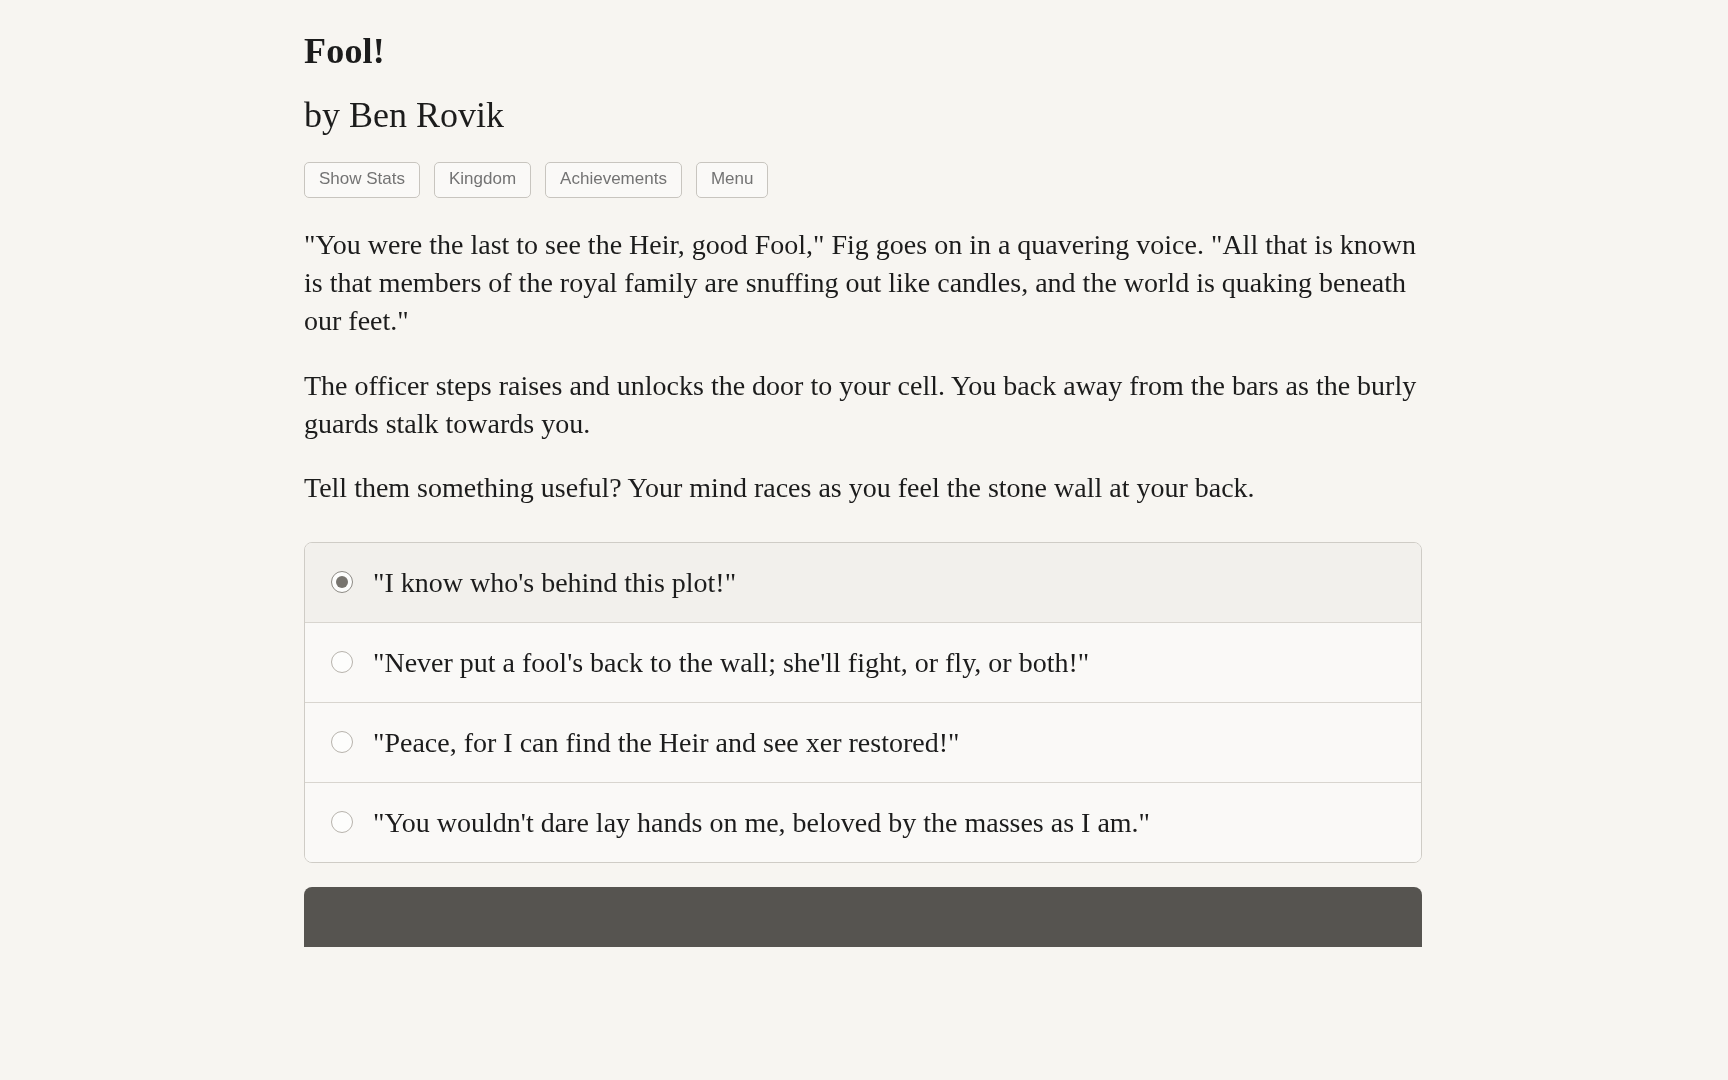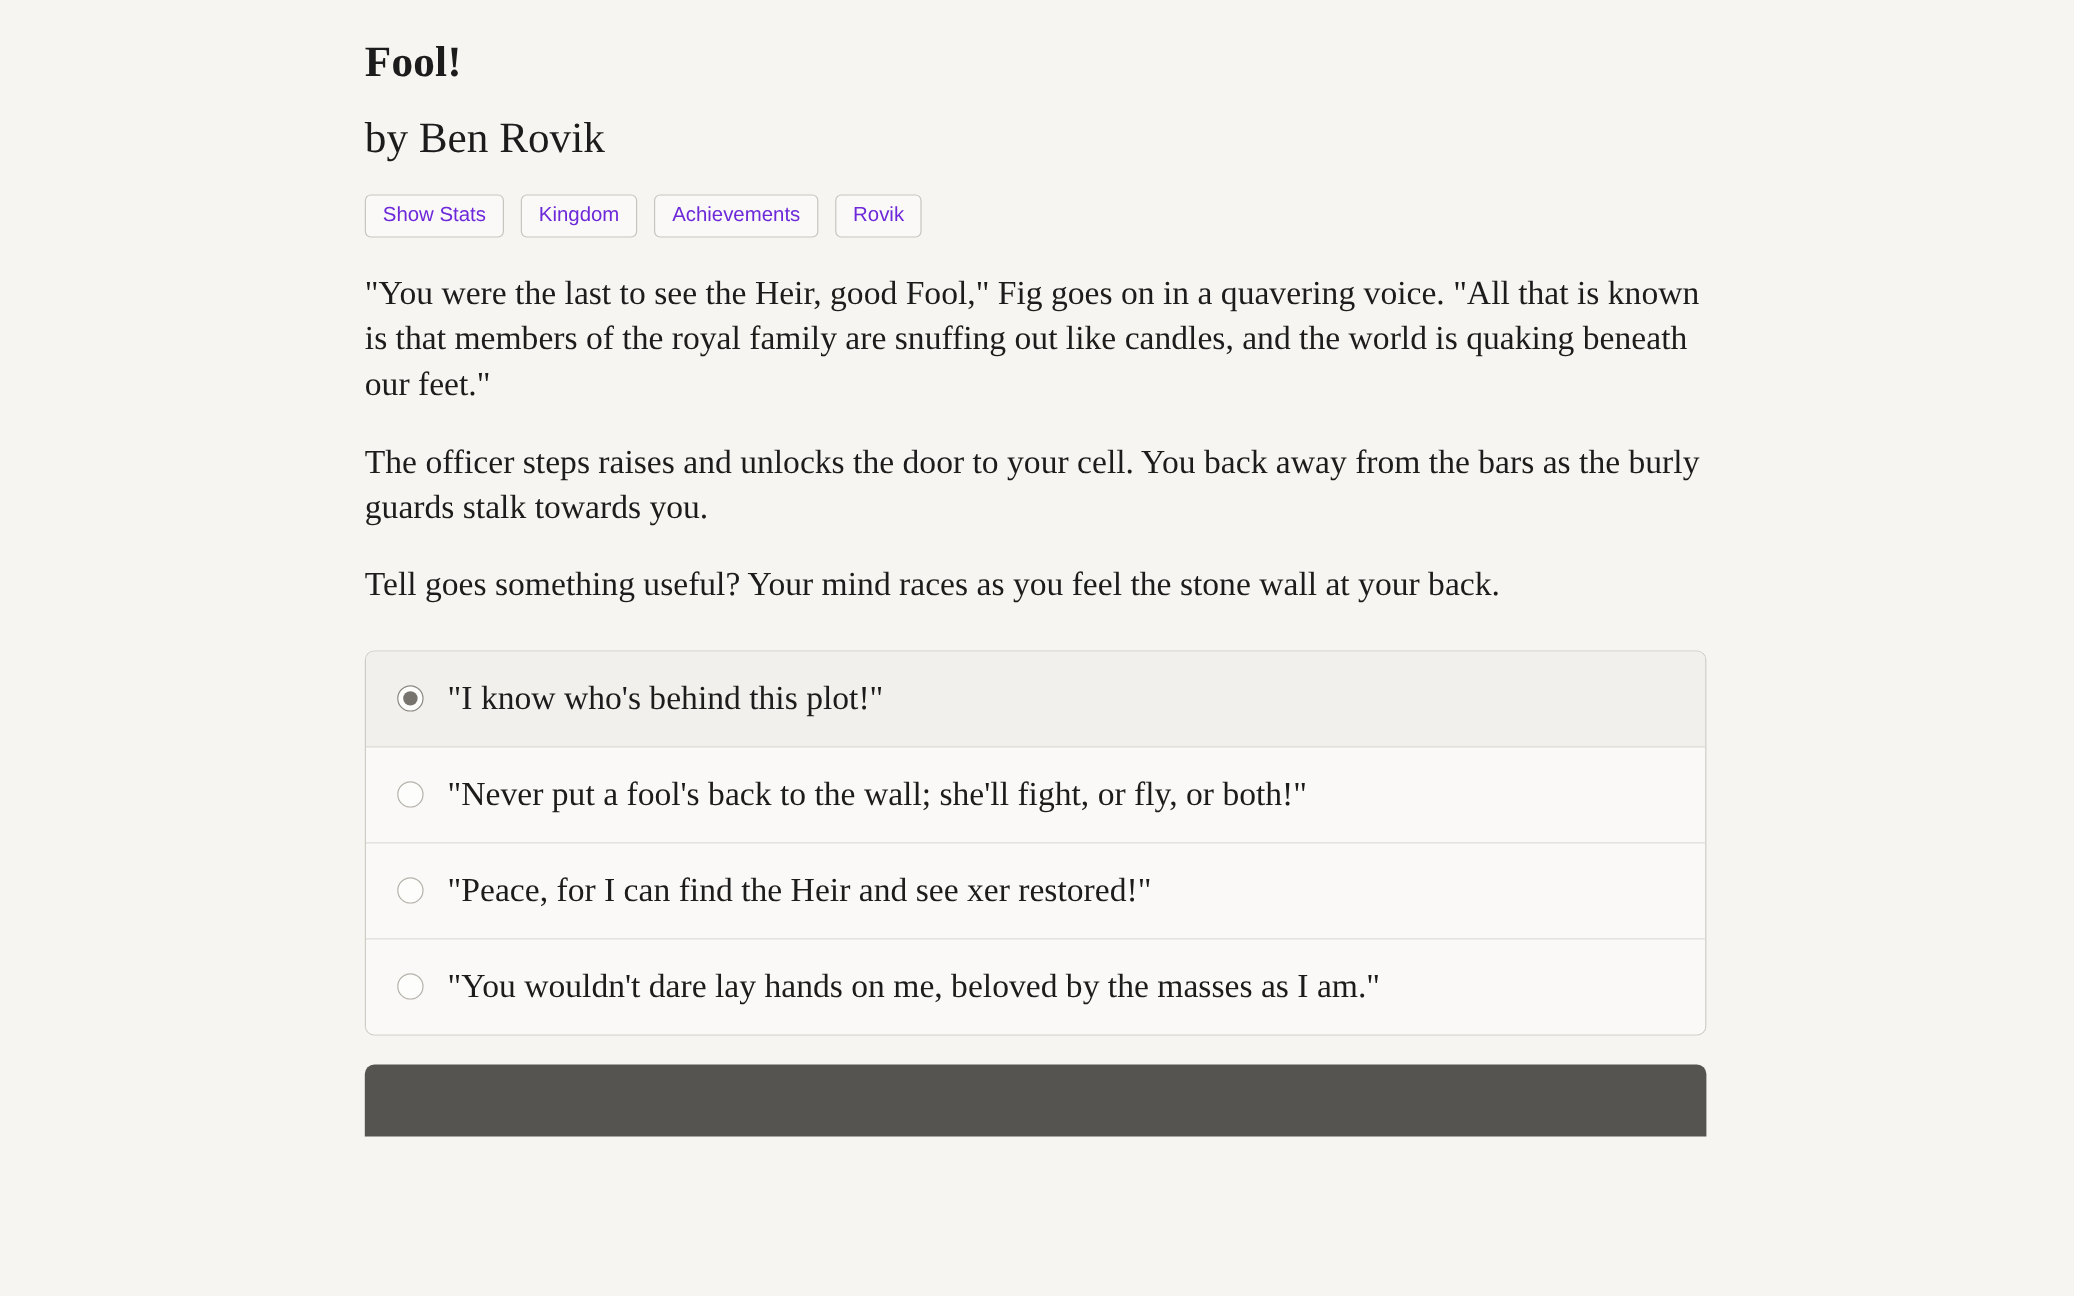--- a/index.html
+++ b/index.html
@@ -37,21 +37,21 @@
   }
   .toolbar {
     margin-top: 26px;
     display: flex;
     gap: 14px;
     align-items: center;
   }
   .btn {
     font-family: "Liberation Sans", sans-serif;
     font-size: 17px;
-    color: #6d28d9;
+    color: #737373;
     background: #faf9f7;
     border: 1px solid #c8c5bf;
     border-radius: 5px;
     padding: 7px 14px 8px 14px;
     cursor: pointer;
     line-height: 1.1;
   }
   p.story {
     font-size: 28px;
     line-height: 1.37;
@@ -121,26 +121,26 @@
 <div class="page">
   <div class="content">
 
     <h1 class="title">Fool!</h1>
     <div class="byline">by Ben Rovik</div>
 
     <div class="toolbar">
       <button class="btn">Show Stats</button>
       <button class="btn">Kingdom</button>
       <button class="btn">Achievements</button>
-      <button class="btn">Rovik</button>
+      <button class="btn">Menu</button>
     </div>
 
     <p class="story">"You were the last to see the Heir, good Fool," Fig goes on in a quavering voice. "All that is known is that members of the royal family are snuffing out like candles, and the world is quaking beneath our feet."</p>
     <p class="story">The officer steps raises and unlocks the door to your cell. You back away from the bars as the burly guards stalk towards you.</p>
-    <p class="story">Tell goes something useful? Your mind races as you feel the stone wall at your back.</p>
+    <p class="story">Tell them something useful? Your mind races as you feel the stone wall at your back.</p>
 
     <div class="choices">
       <div class="choice selected">
         <span class="radio"></span>
         <span class="choice-label">"I know who's behind this plot!"</span>
       </div>
       <div class="choice">
         <span class="radio"></span>
         <span class="choice-label">"Never put a fool's back to the wall; she'll fight, or fly, or both!"</span>
       </div>

